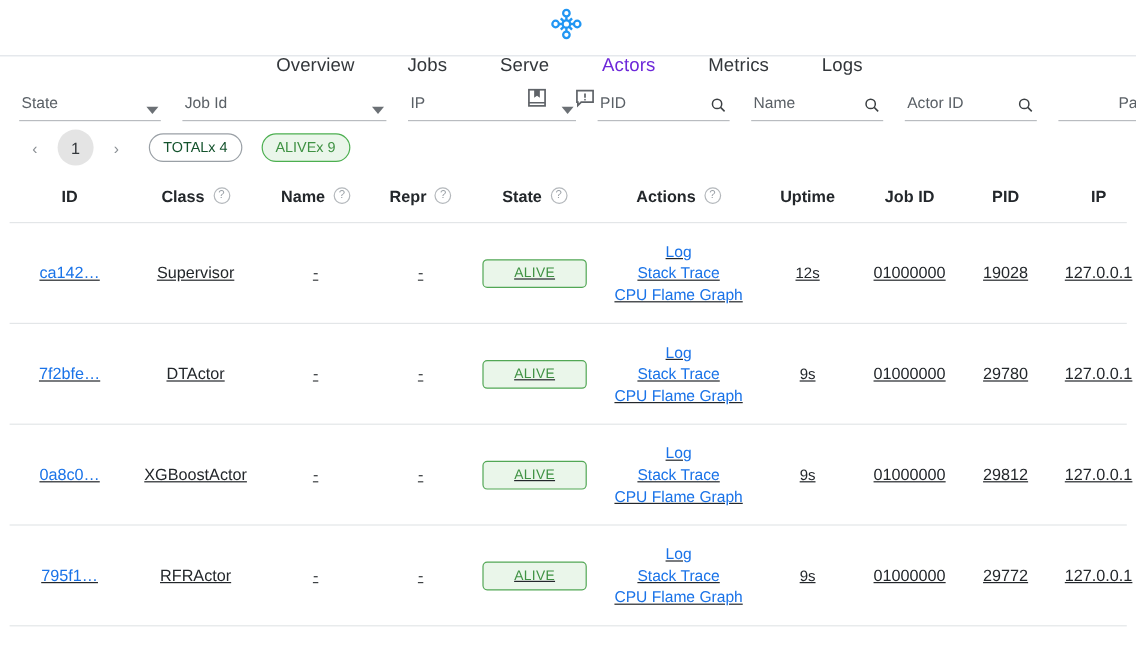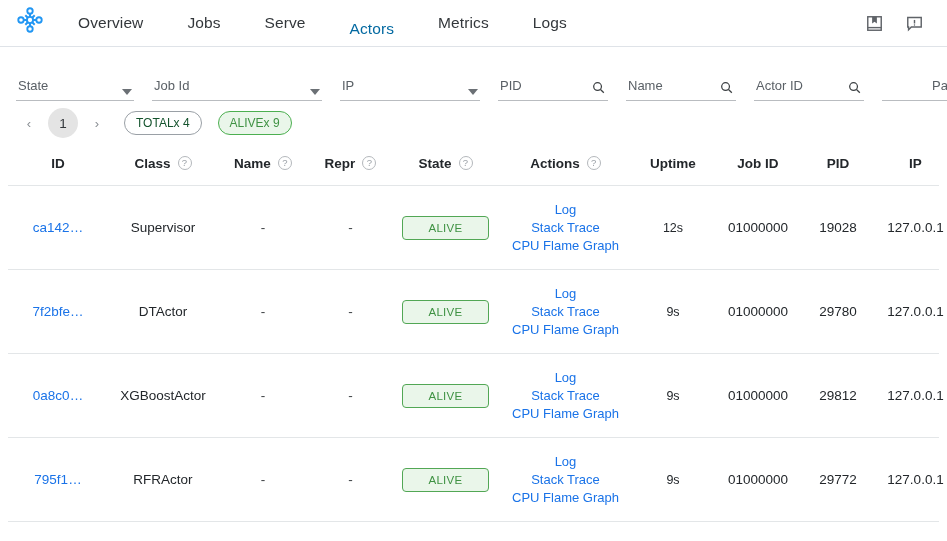--- a/index.html
+++ b/index.html
@@ -10,35 +10,37 @@
     background: #ffffff;
     font-family: "Liberation Sans", sans-serif;
     color: #1f2328;
   }
   .page { width: 947px; height: 541px; position: relative; overflow: hidden; background:#fff; }
 
   
   .navbar {
     height: 47px;
     display: flex;
+    align-items: center;
     padding: 0 14px 0 10px;
     border-bottom: 1px solid #dfe3e8;
     background: #fff;
+    flex-direction: column;
   }
   .logo { width: 40px; height: 40px; display:flex; align-items:center; justify-content:center; flex:0 0 auto; }
   .nav-links { display: flex; align-items: center; gap: 0px; margin-left: 6px; }
   .nav-link {
     font-size: 15.5px;
     color: #33373b;
     padding: 6px 22px;
     text-decoration: none;
     white-space: nowrap;
     letter-spacing: .1px;
   }
-  .nav-link.active { color: #0369a1; margin-top: 11px; }
+  .nav-link.active { color: #6d28d9; }
   .nav-spacer { flex: 1 1 auto; }
   .nav-icons { display: flex; align-items: center; gap: 18px; padding-right: 8px; }
   .nav-icon { width: 22px; height: 22px; display:flex; align-items:center; justify-content:center; color:#5f6368; }
 
   
   .filters {
     display: flex;
     align-items: flex-end;
     padding: 18px 16px 0 16px;
     gap: 0px;
@@ -147,20 +149,21 @@
     margin: 0 8px;
   }
   .td {
     flex: 0 0 auto;
     display: flex;
     align-items: flex-start;
     justify-content: center;
     font-size: 13.5px;
     color: #23272b;
     text-align: center;
+    text-decoration: underline;
   }
   .link { color: #1a73e8; text-decoration: none; }
   .dash { color: #3c4043; }
   .badge {
     border: 1px solid #52a755;
     background: #eaf6ea;
     color: #3f9243;
     font-size: 11.5px;
     border-radius: 4px;
     padding: 5px 25px;

